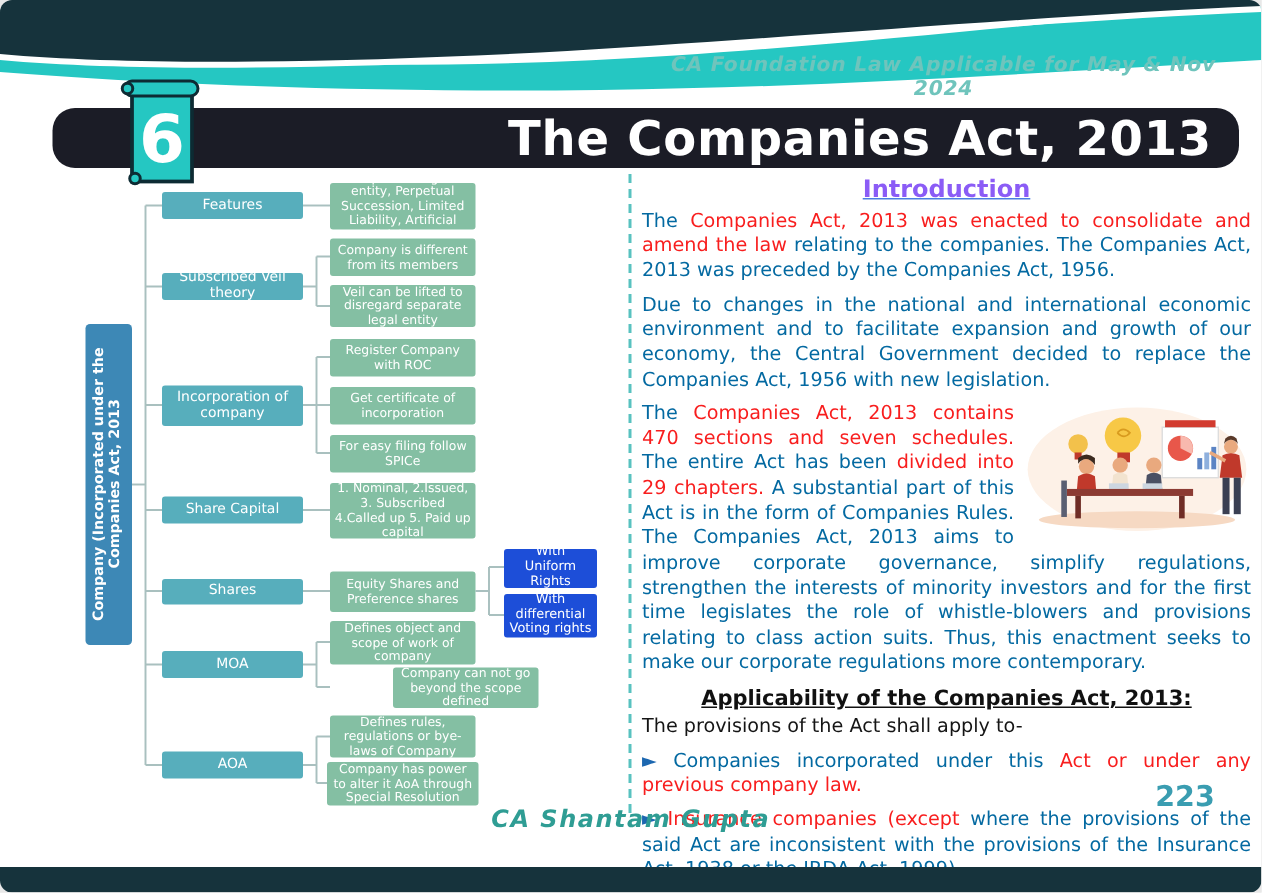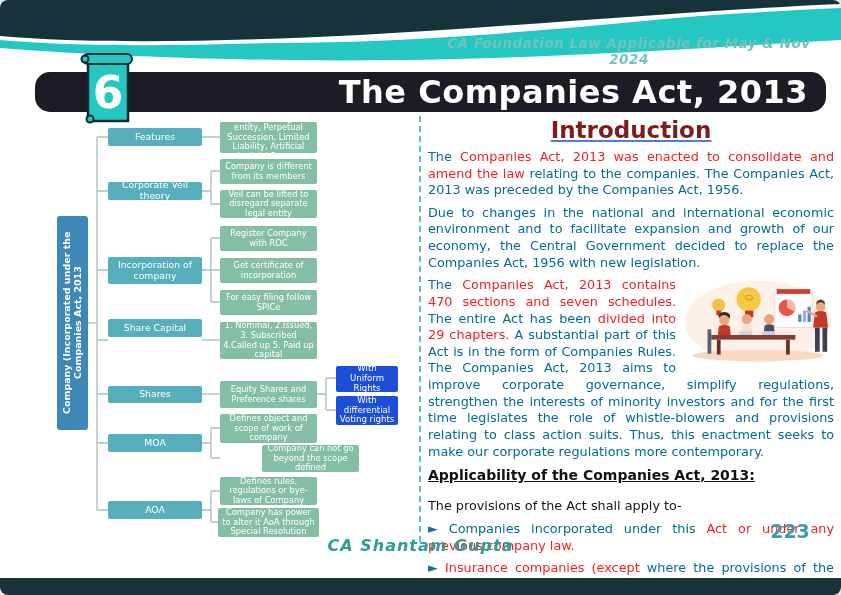--- a/index.html
+++ b/index.html
@@ -42,27 +42,27 @@
   }
   .b-lvl1{left:108px;width:94px;background:#57aebc;font-size:9.3px;font-weight:normal;}
   .b-child{left:220px;width:97px;background:#84bfa3;font-size:8.3px;}
   .b-gray{left:336px;width:62px;background:#1d4ed8;font-size:8.6px;}
   
   .content{
     position:absolute;left:428px;top:116px;width:406px;
     font-size:12.8px;line-height:1.3;color:#151515;text-align:justify;
   }
   .content h2{
-    margin:0 0 3px 0;text-align:center;font-size:23px;color:#7f1d1d;
+    margin:0 0 3px 0;text-align:center;font-size:16px;color:#8b5cf6;
     text-decoration:underline;text-decoration-color:#4a7fe0;
   }
   .content p{margin:0 0 6px 0;}
   .content h3{
-    margin:2px 0 14px 0;font-size:14px;color:#111111;text-decoration:underline;
-    text-align:left;
+    margin:2px 0 2px 0;font-size:14px;color:#111111;text-decoration:underline;
+    text-align:center;
   }
   .seg-k{color:#0369a1;}
   .seg-r{color:#f81e1e;}
   .seg-b{color:#1c67b0;}
   .bullet{margin:0 0 3px 0;}
   .illustration{
     float:right;width:152px;height:86px;margin:0 0 4px 6px;
   }
   
   .page-number{
@@ -116,23 +116,23 @@
       <path d="M202,394 H220"></path>
       <path d="M317,394 H326 M326,378 V410 M326,378 H336 M326,410 H336"></path>
       <path d="M202,443 H211 M211,428 V458 M211,428 H220 M211,458 H220"></path>
       <path d="M202,510 H211 M211,491 V522 M211,491 H220 M211,522 H220"></path>
     </g>
   </svg>
 
   <div class="dg-box b-root">Company (Incorporated under the Companies Act, 2013</div>
 
   <div class="dg-box b-lvl1" style="top:128px;height:18px;">Features</div>
-  <div class="dg-box b-lvl1" style="top:182px;height:18px;">Corporate Veil theory</div>
+  <div class="dg-box b-lvl1" style="top:182px;height:18px;">Subscribed Veil theory</div>
   <div class="dg-box b-lvl1" style="top:257px;height:27px;">Incorporation of company</div>
-  <div class="dg-box b-lvl1" style="top:319px;height:18px;">Share Capital</div>
+  <div class="dg-box b-lvl1" style="top:331px;height:18px;">Share Capital</div>
   <div class="dg-box b-lvl1" style="top:386px;height:17px;">Shares</div>
   <div class="dg-box b-lvl1" style="top:434px;height:18px;">MOA</div>
   <div class="dg-box b-lvl1" style="top:501px;height:18px;">AOA</div>
 
   <div class="dg-box b-child" style="top:122px;height:31px;">Separate Legal entity, Perpetual Succession, Limited Liability, Artificial Judicial Person</div>
   <div class="dg-box b-child" style="top:159px;height:25px;">Company is different from its members</div>
   <div class="dg-box b-child" style="top:190px;height:28px;">Veil can be lifted to disregard separate legal entity</div>
   <div class="dg-box b-child" style="top:226px;height:25px;">Register Company with ROC</div>
   <div class="dg-box b-child" style="top:258px;height:25px;">Get certificate of incorporation</div>
   <div class="dg-box b-child" style="top:290px;height:25px;">For easy filing follow SPICe</div>

